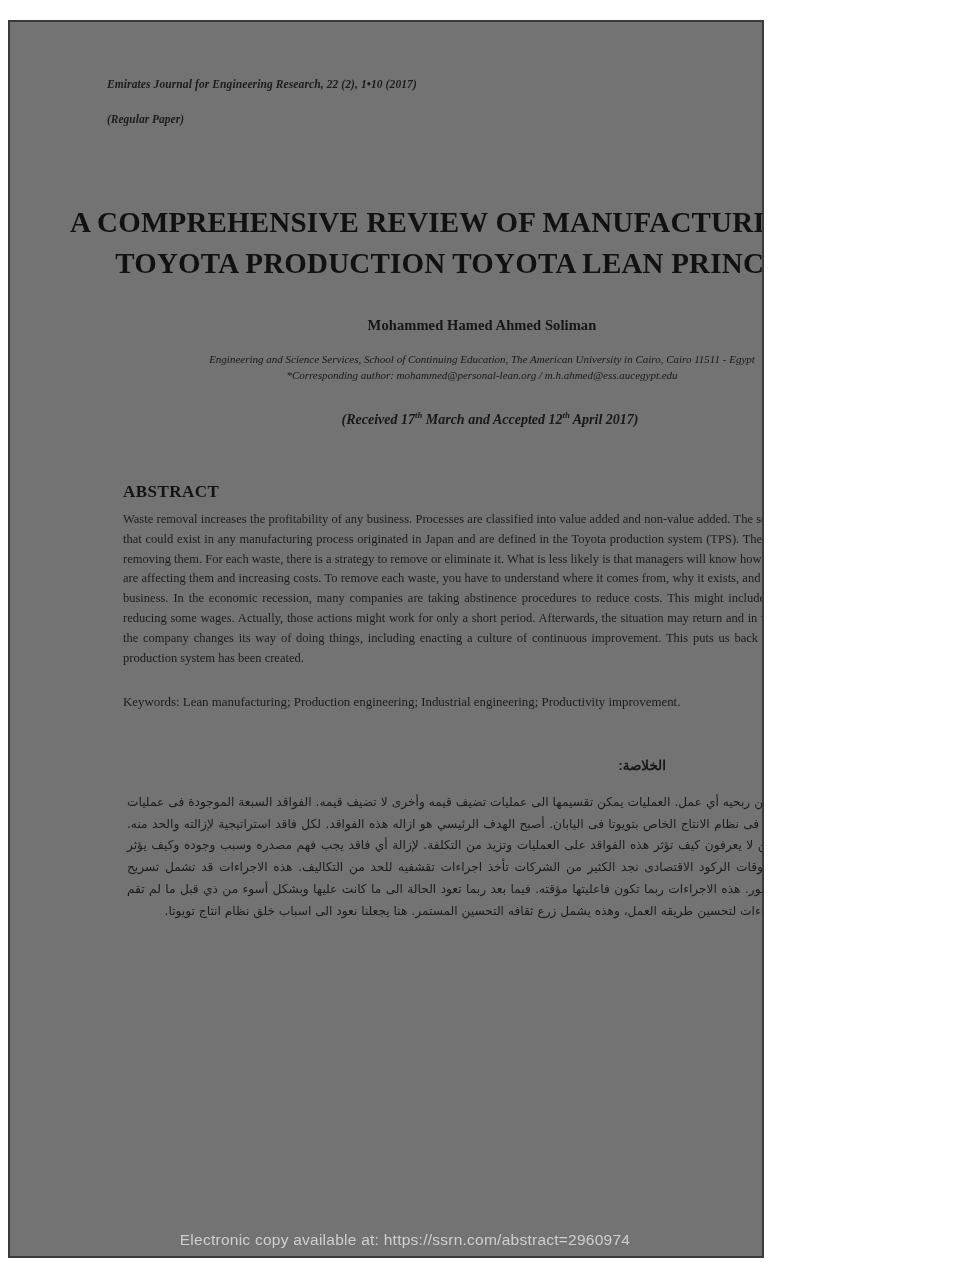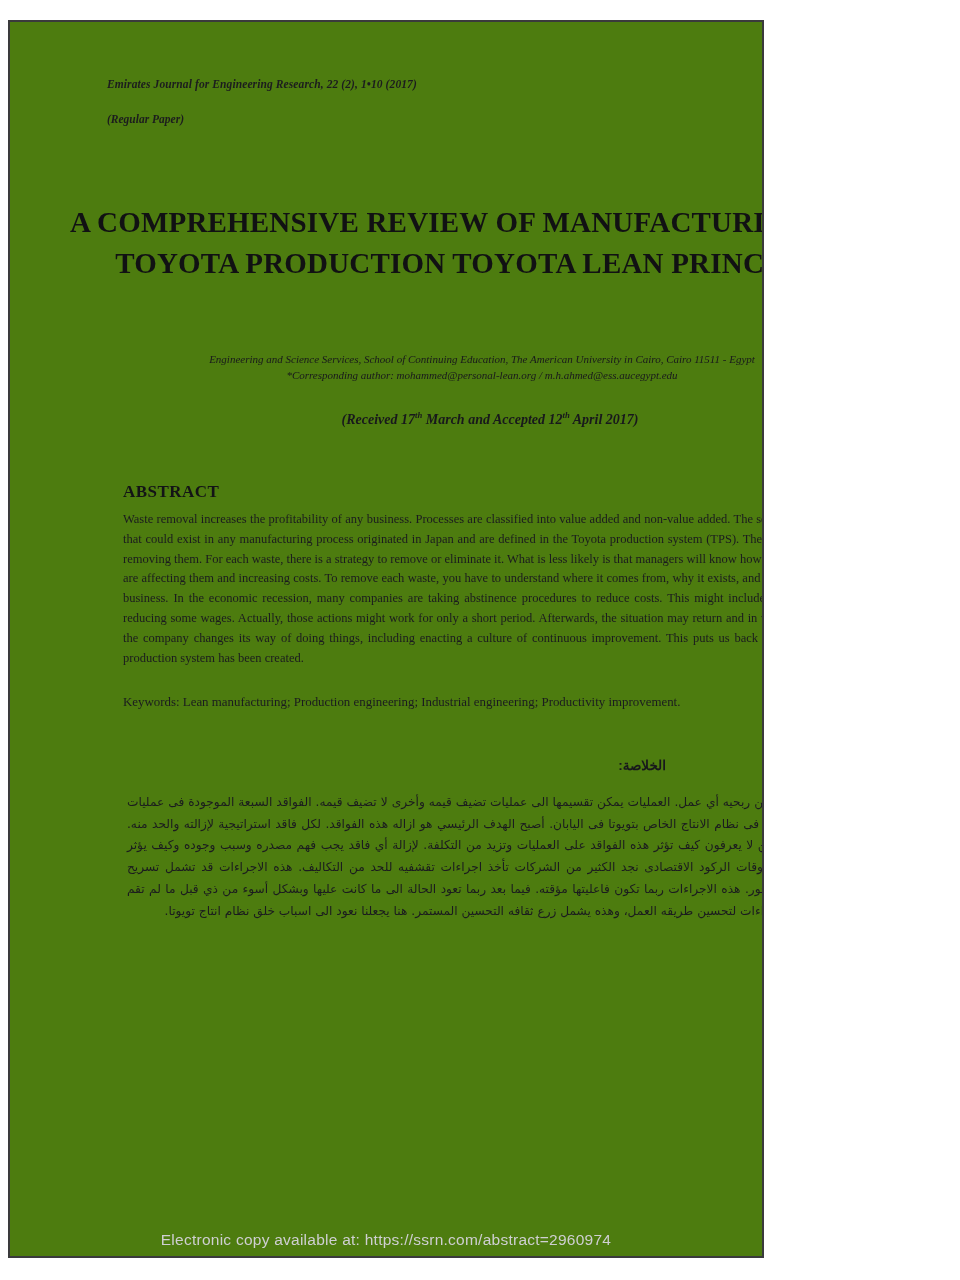--- a/index.html
+++ b/index.html
@@ -17,21 +17,21 @@
   }
 
   
   .page-wrap {
     position: absolute;
     left: 8px;
     top: 20px;
     width: 756px;
     height: 1238px;
     box-sizing: border-box;
-    background: #4d7c0f;
+    background: #737373;
     border: 2px solid #3a3a3c;
     overflow: hidden;
   }
 
   .page-inner {
     position: relative;
     width: 100%;
     height: 100%;
   }
 
@@ -196,38 +196,42 @@
     position: absolute;
     left: 0;
     top: 1209px;
     width: 100%;
     text-align: center;
     font-family: "Liberation Sans", "DejaVu Sans", sans-serif;
     font-size: 15.5px;
     color: #cfcfd2;
     letter-spacing: 0.25px;
     white-space: nowrap;
+    padding-left: 19px;
   }
 </style>
 </head>
 <body>
 
 <div class="page-wrap">
   <div class="page-inner">
 
     <div class="journal-header">
       <div class="journal-ref">Emirates Journal for Engineering Research, 22 (2), 1•10 (2017)</div>
       <div class="paper-type">(Regular Paper)</div>
     </div>
 
     <div class="title-block">
       <div class="title-line">A COMPREHENSIVE REVIEW OF MANUFACTURING WASTES:</div>
       <div class="title-line">TOYOTA PRODUCTION TOYOTA LEAN PRINCIPLES</div>
     </div>
 
+    <div class="author-block">
+      <div class="author-name">Mohammed Hamed Ahmed Soliman</div>
+    </div>
 
     <div class="affiliation">
       <span>Engineering and Science Services, School of Continuing Education, The American University in Cairo, Cairo 11511 - Egypt</span>
       <span class="corr">*Corresponding author: mohammed@personal-lean.org / m.h.ahmed@ess.aucegypt.edu</span>
     </div>
 
     <div class="dates">
       <span>(Received 17</span><sup>th</sup><span> March and Accepted 12</span><sup>th</sup><span> April 2017)</span>
     </div>
 

